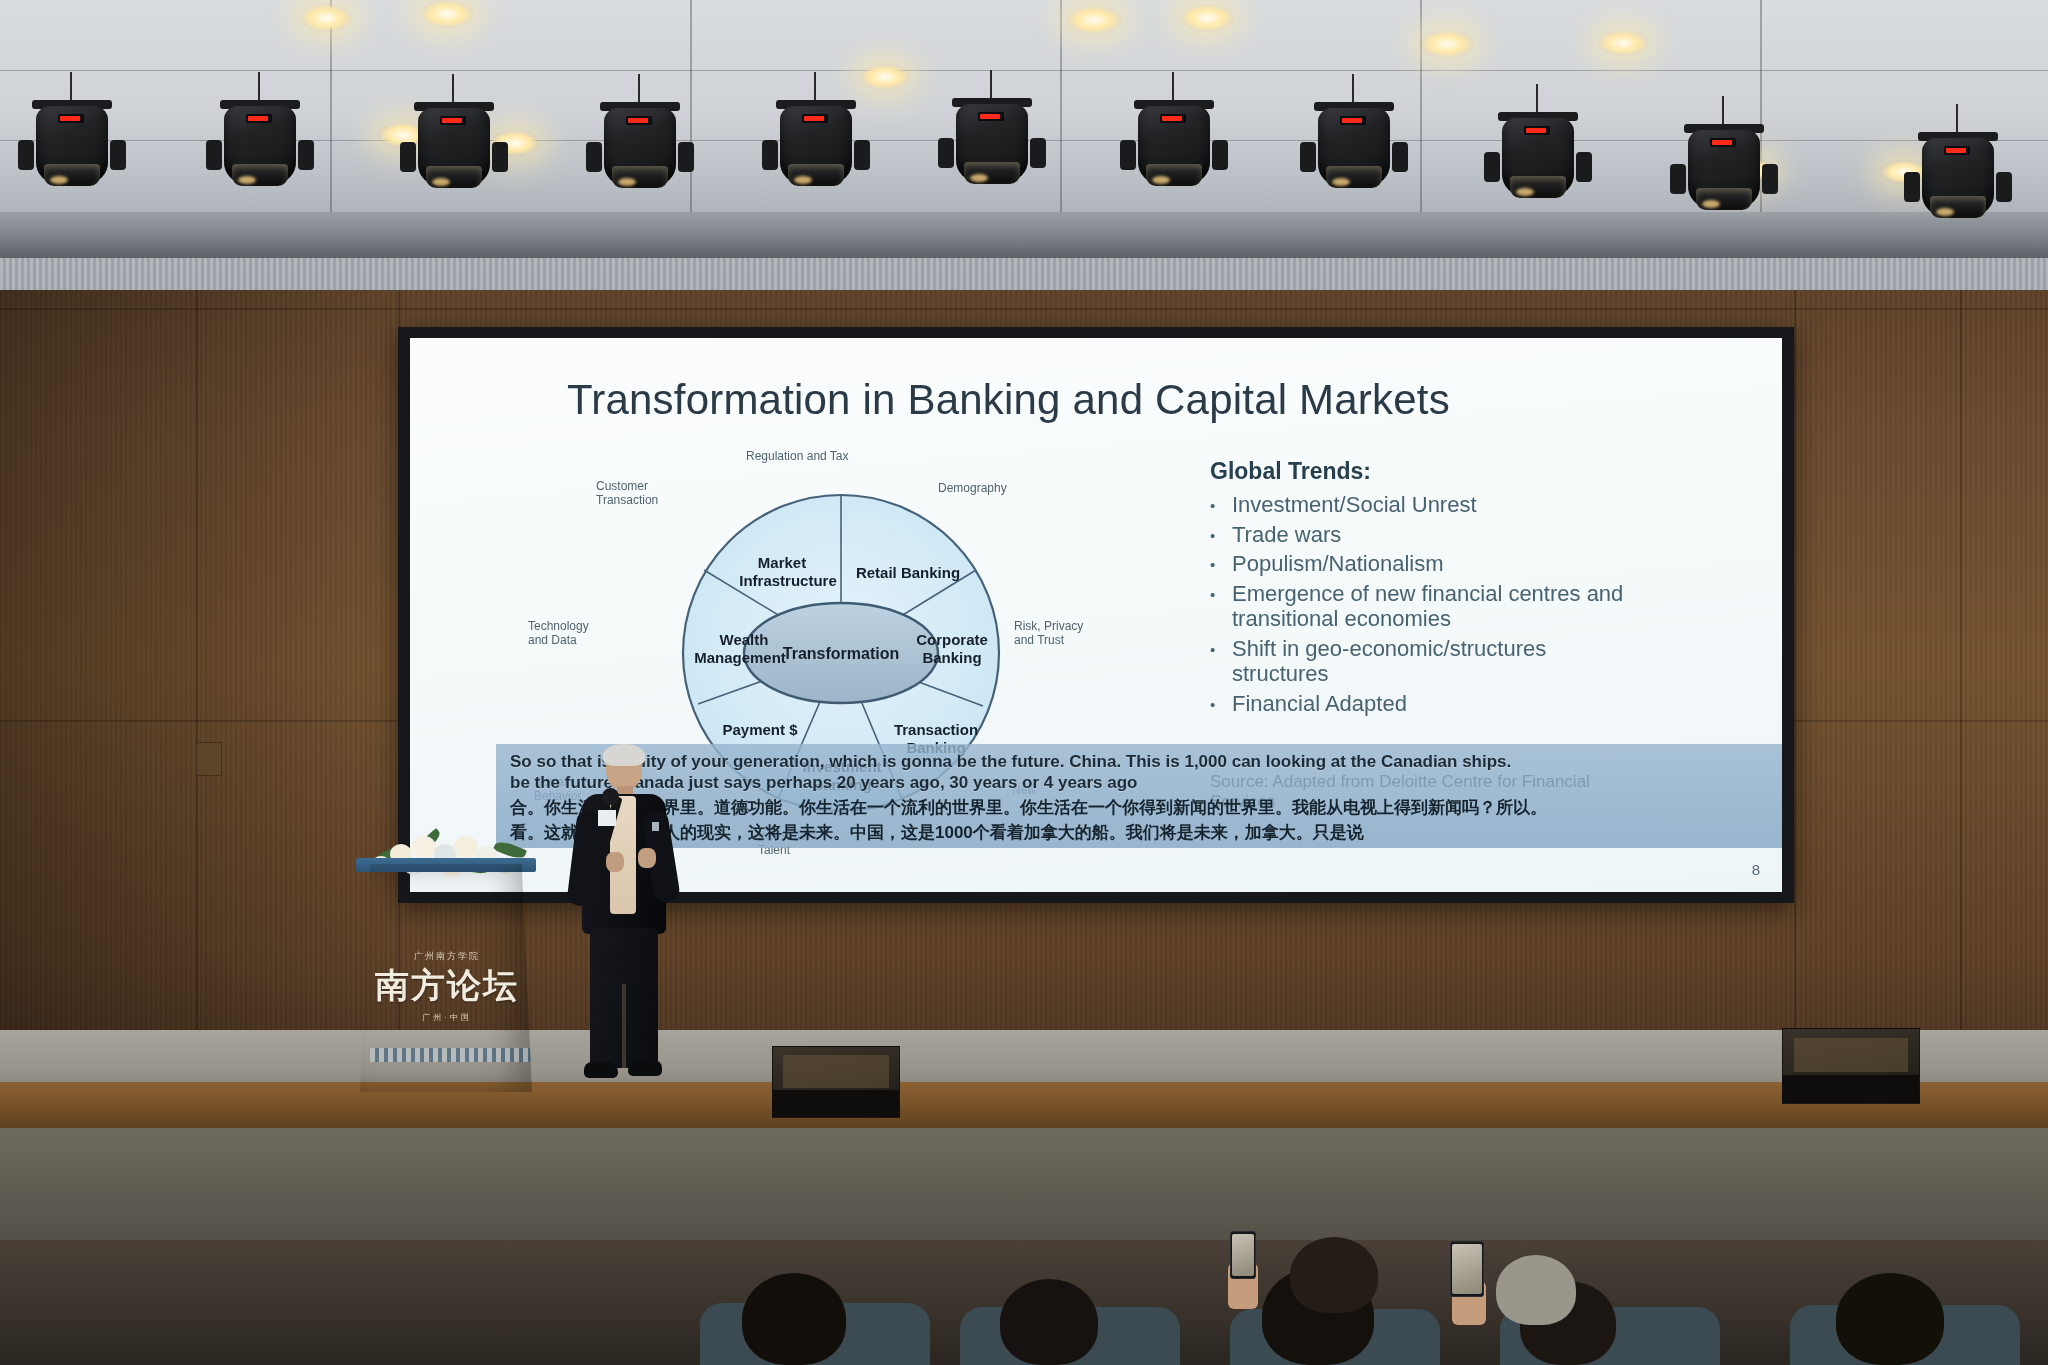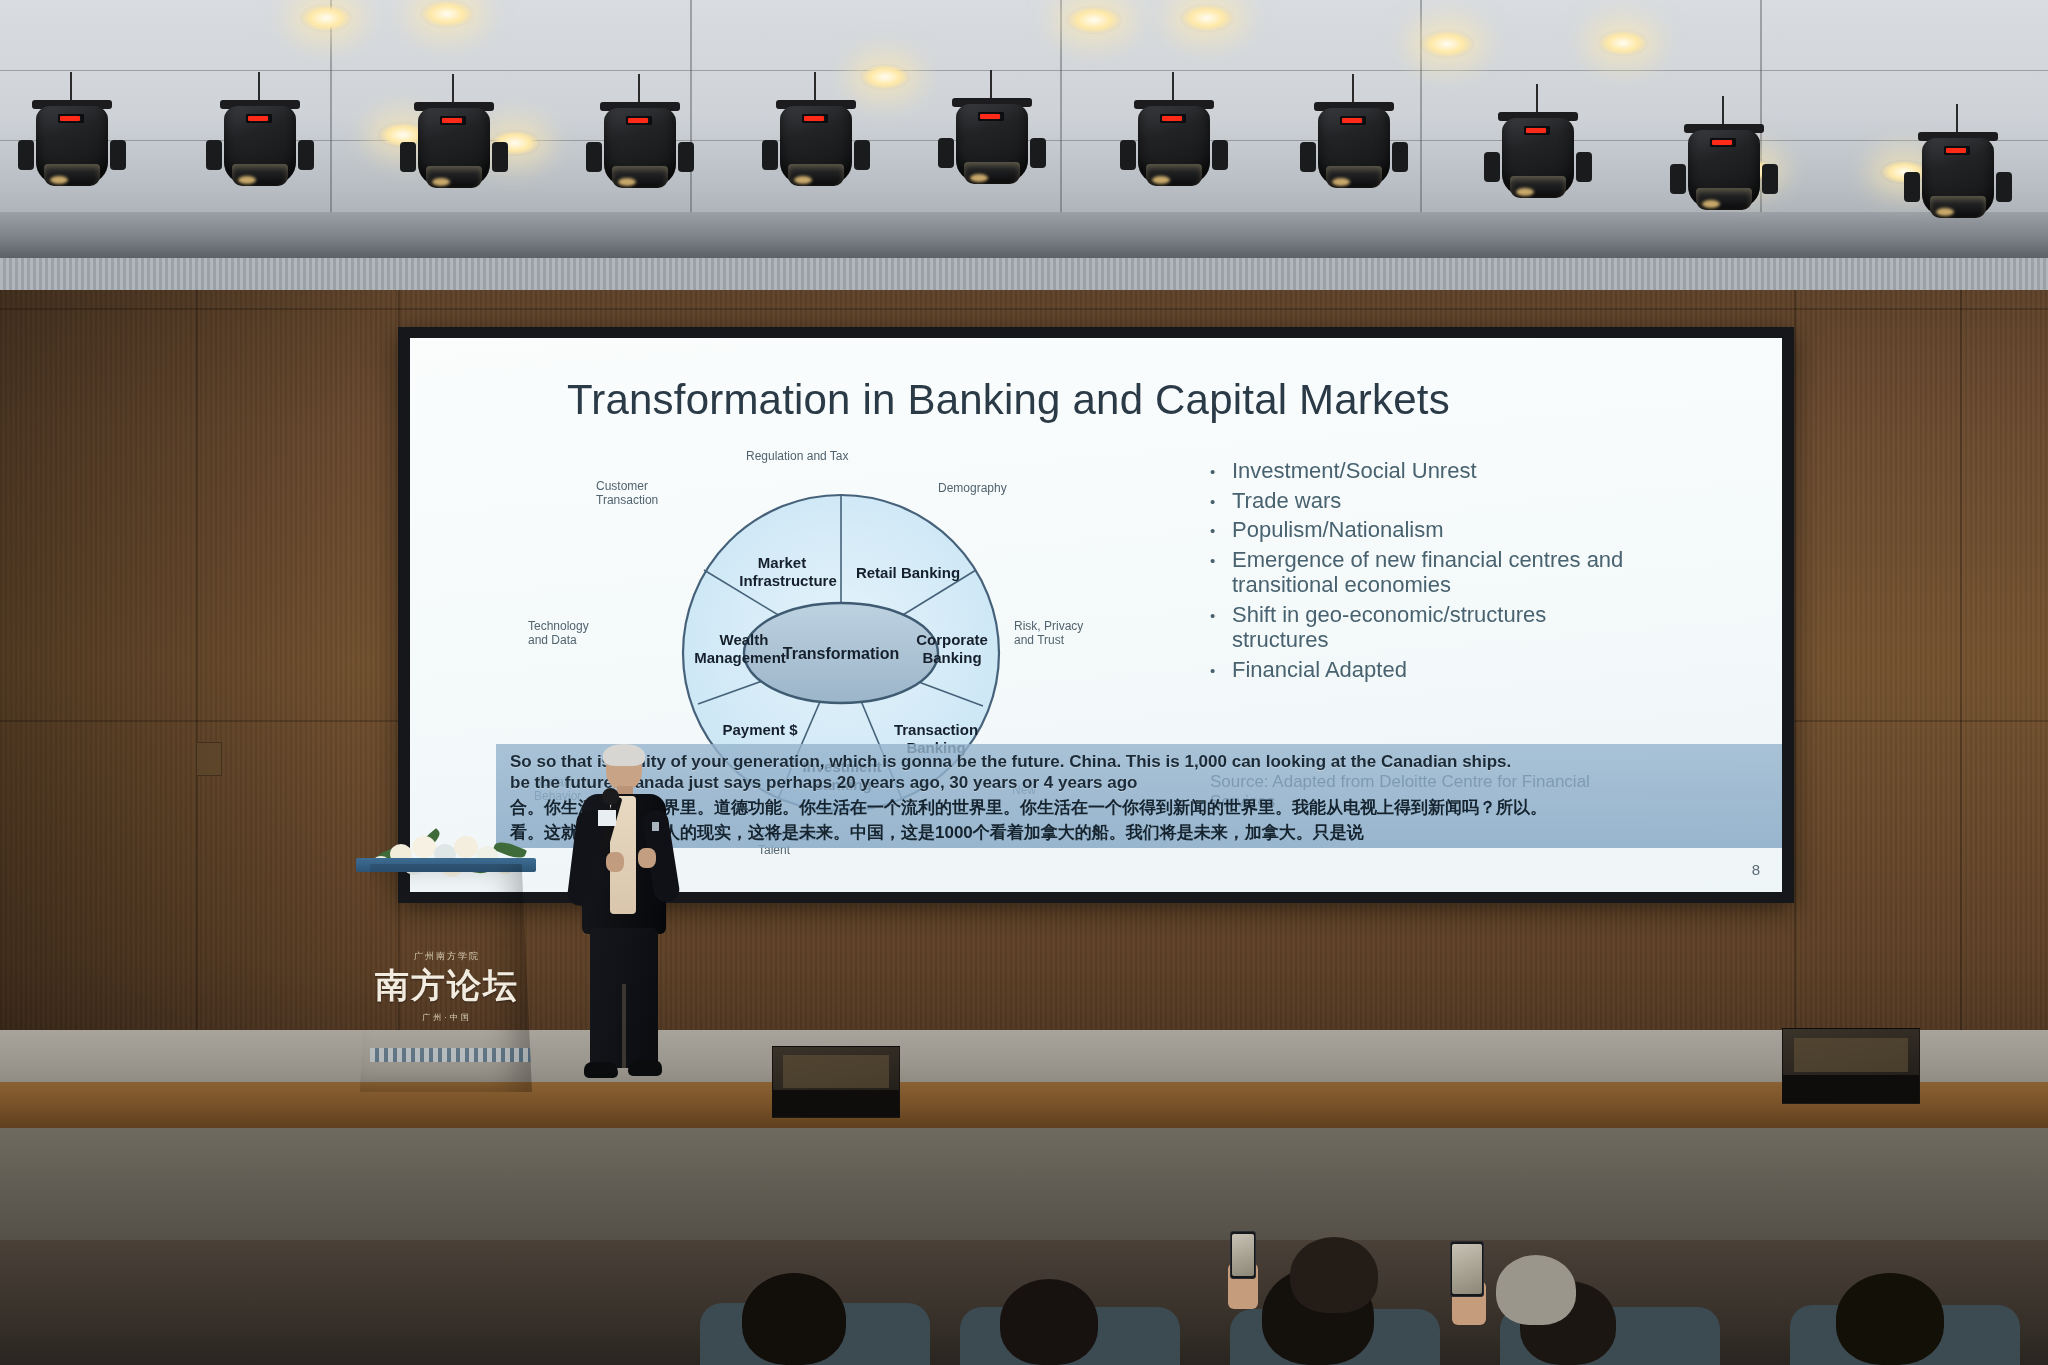--- a/index.html
+++ b/index.html
@@ -383,20 +383,21 @@
             <text class="seg-label" x="80" y="243">Payment $</text>
             <text class="seg-label" x="64" y="153">Wealth</text>
             <text class="seg-label" x="60" y="171">Management</text>
             <text class="seg-label" x="102" y="76">Market</text>
             <text class="seg-label" x="108" y="94">Infrastructure</text>
           </svg>
         </div>
       </div>
 
       <div class="trends">
+        <div class="trends-h">Global Trends:</div>
         <div class="trend-row">
           <span class="trend-bullet">•</span>
           <span class="trend-txt">Investment/Social Unrest</span>
         </div>
         <div class="trend-row">
           <span class="trend-bullet">•</span>
           <span class="trend-txt">Trade wars</span>
         </div>
         <div class="trend-row">
           <span class="trend-bullet">•</span>

